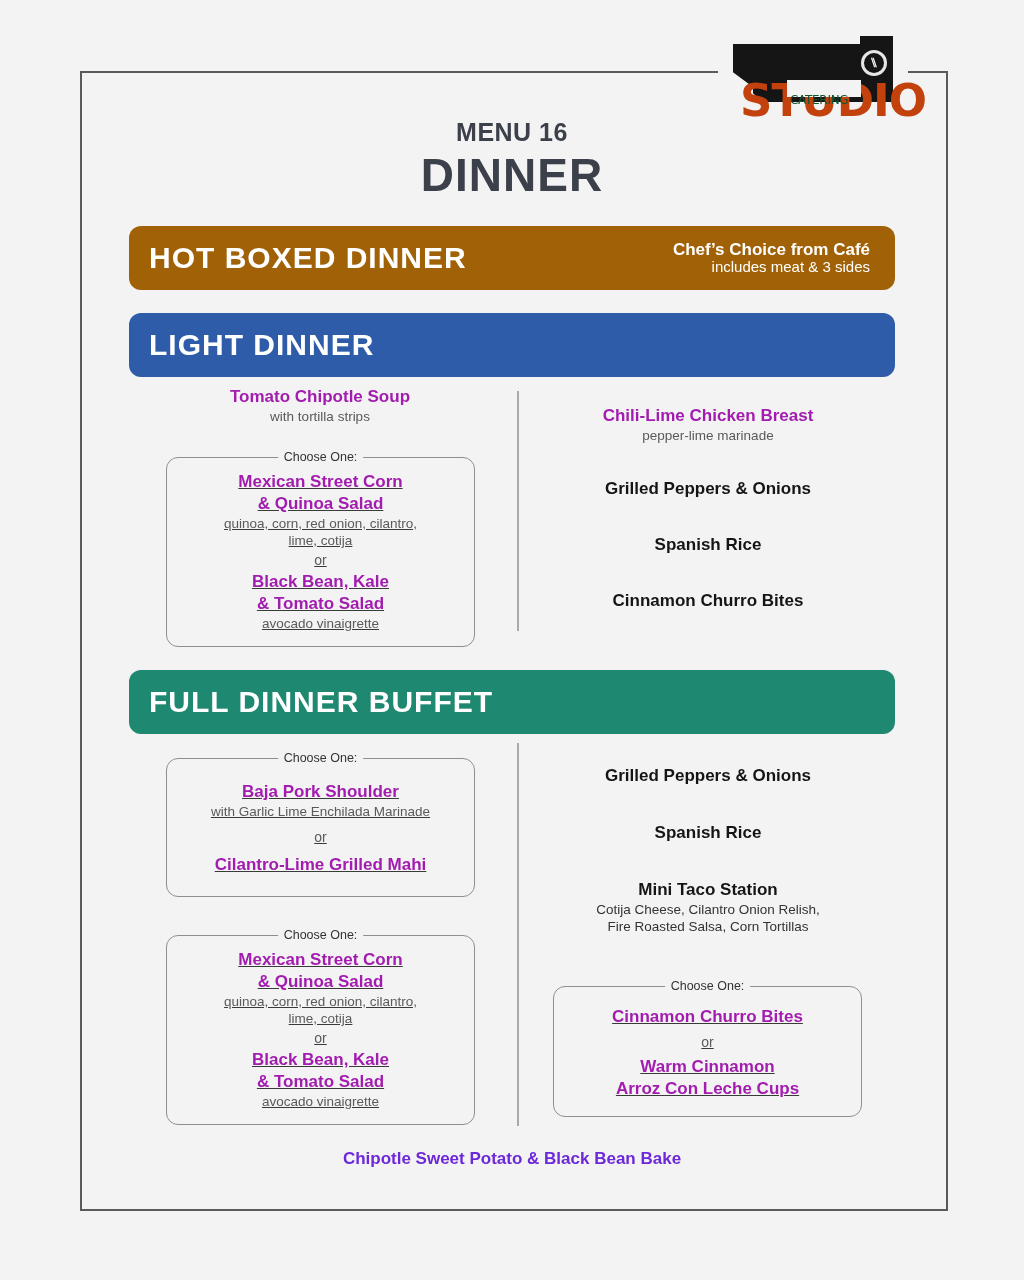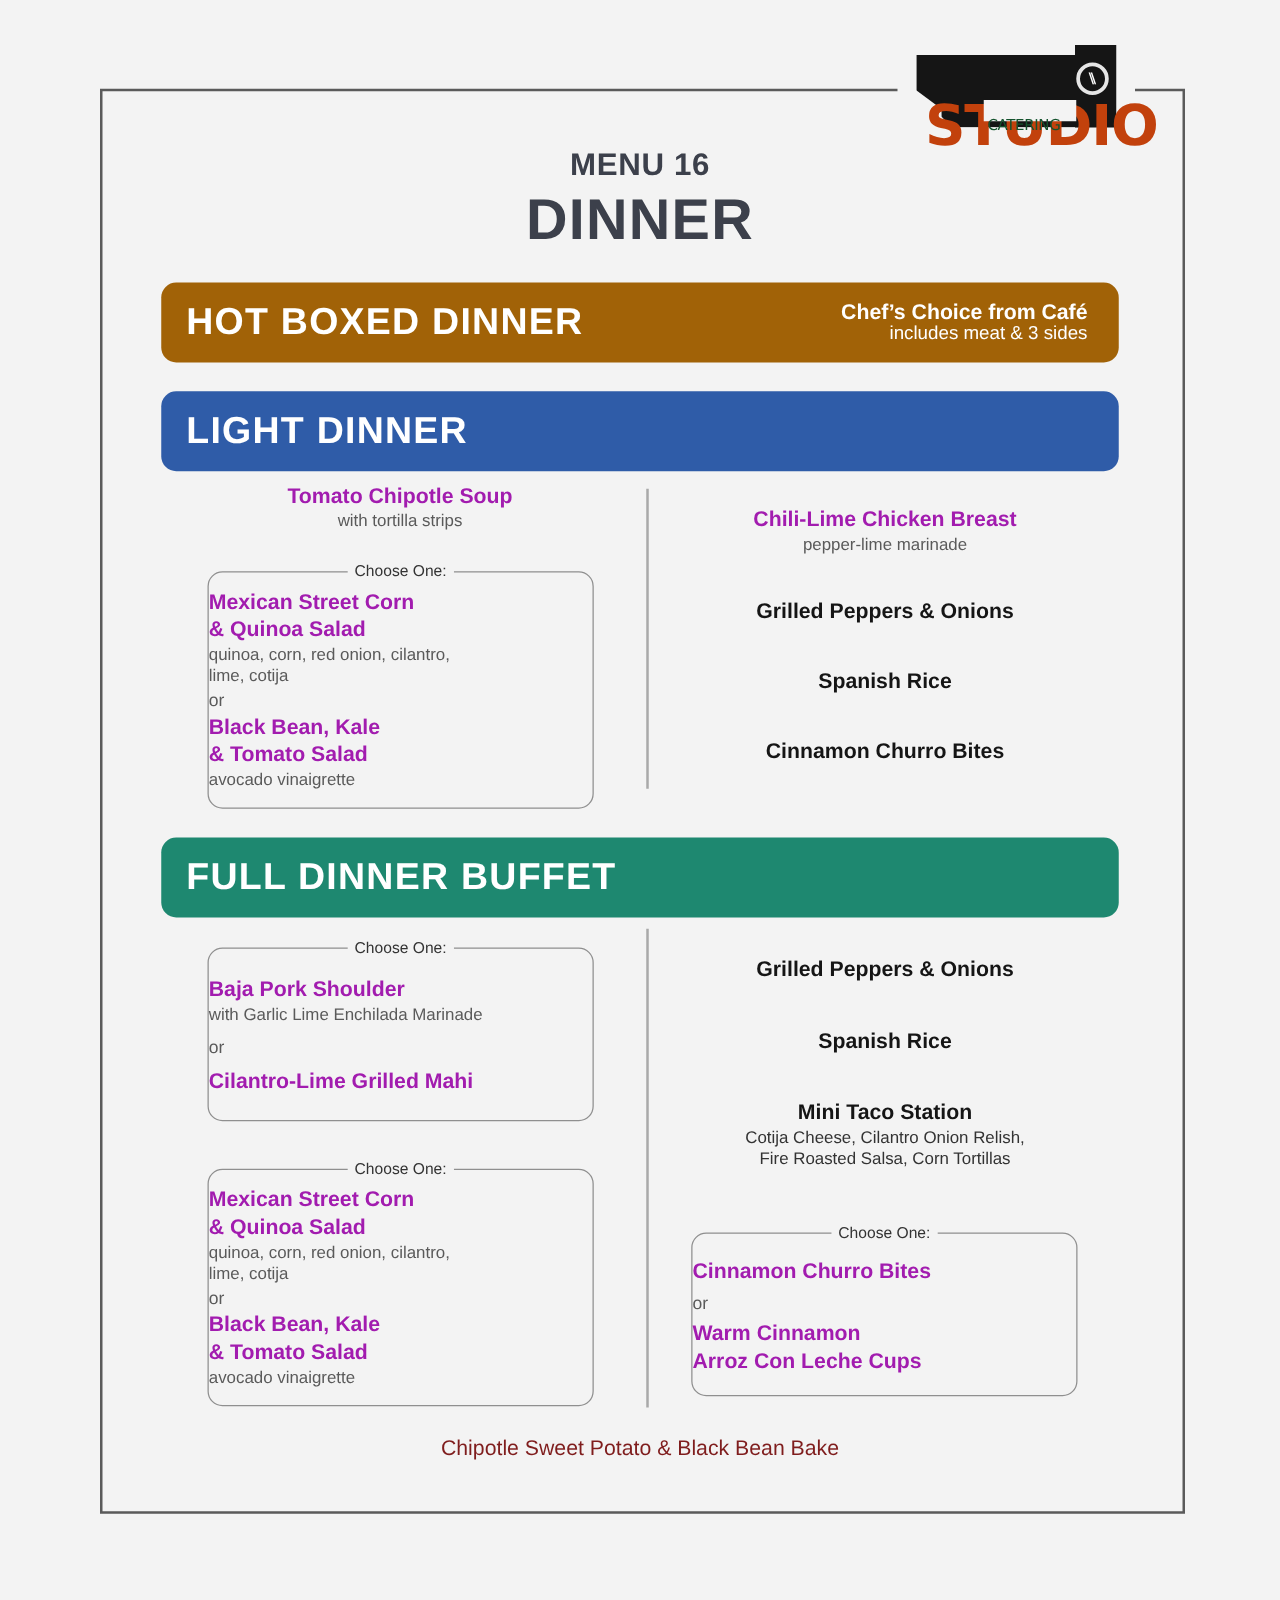--- a/index.html
+++ b/index.html
@@ -69,31 +69,31 @@
 
   .divider { position:absolute; left:517px; width:2px; background:#a9a9a9; }
 
   .col-item { position:absolute; text-align:center; }
   .item-title { font-size:17px; font-weight:bold; color:#a21caf; line-height:22px; }
   .item-title.dark { color:#151515; }
   .item-sub { font-size:13.5px; color:#5a5a5a; line-height:17px; }
   .or { font-size:14px; color:#5a5a5a; line-height:22px; }
 
   .choose-box {
-    position:absolute; border:1px solid #8f8f8f; border-radius:12px; box-sizing:border-box; 
+    position:absolute; border:1px solid #8f8f8f; border-radius:12px; box-sizing:border-box; text-align:center;text-decoration:underline;
   }
   .choose-label {
     position:absolute; top:-10px; left:50%; transform:translateX(-50%); background:#f3f3f3;
     padding:0 6px; font-size:12.5px; color:#333; line-height:18px; white-space:nowrap;
   }
   .footer-note {
     position:absolute; left:0; width:1024px; top:1148px; text-align:center;
   }
   .footer-note .fn1 { font-size:17px; color:#222; line-height:22px; }
-  .footer-note .fn2 { font-size:17px; color:#7f1d1d; font-weight:normal; line-height:22px; }
+  .footer-note .fn2 { font-size:17px; color:#6d28d9; font-weight:bold; line-height:22px; }
 </style>
 </head>
 <body>
 
 <div class="frame"></div>
 <div class="logo-gap"></div>
 
 <div class="logo">
   <div class="blk-main"></div>
   <div class="blk-bottom"></div>

